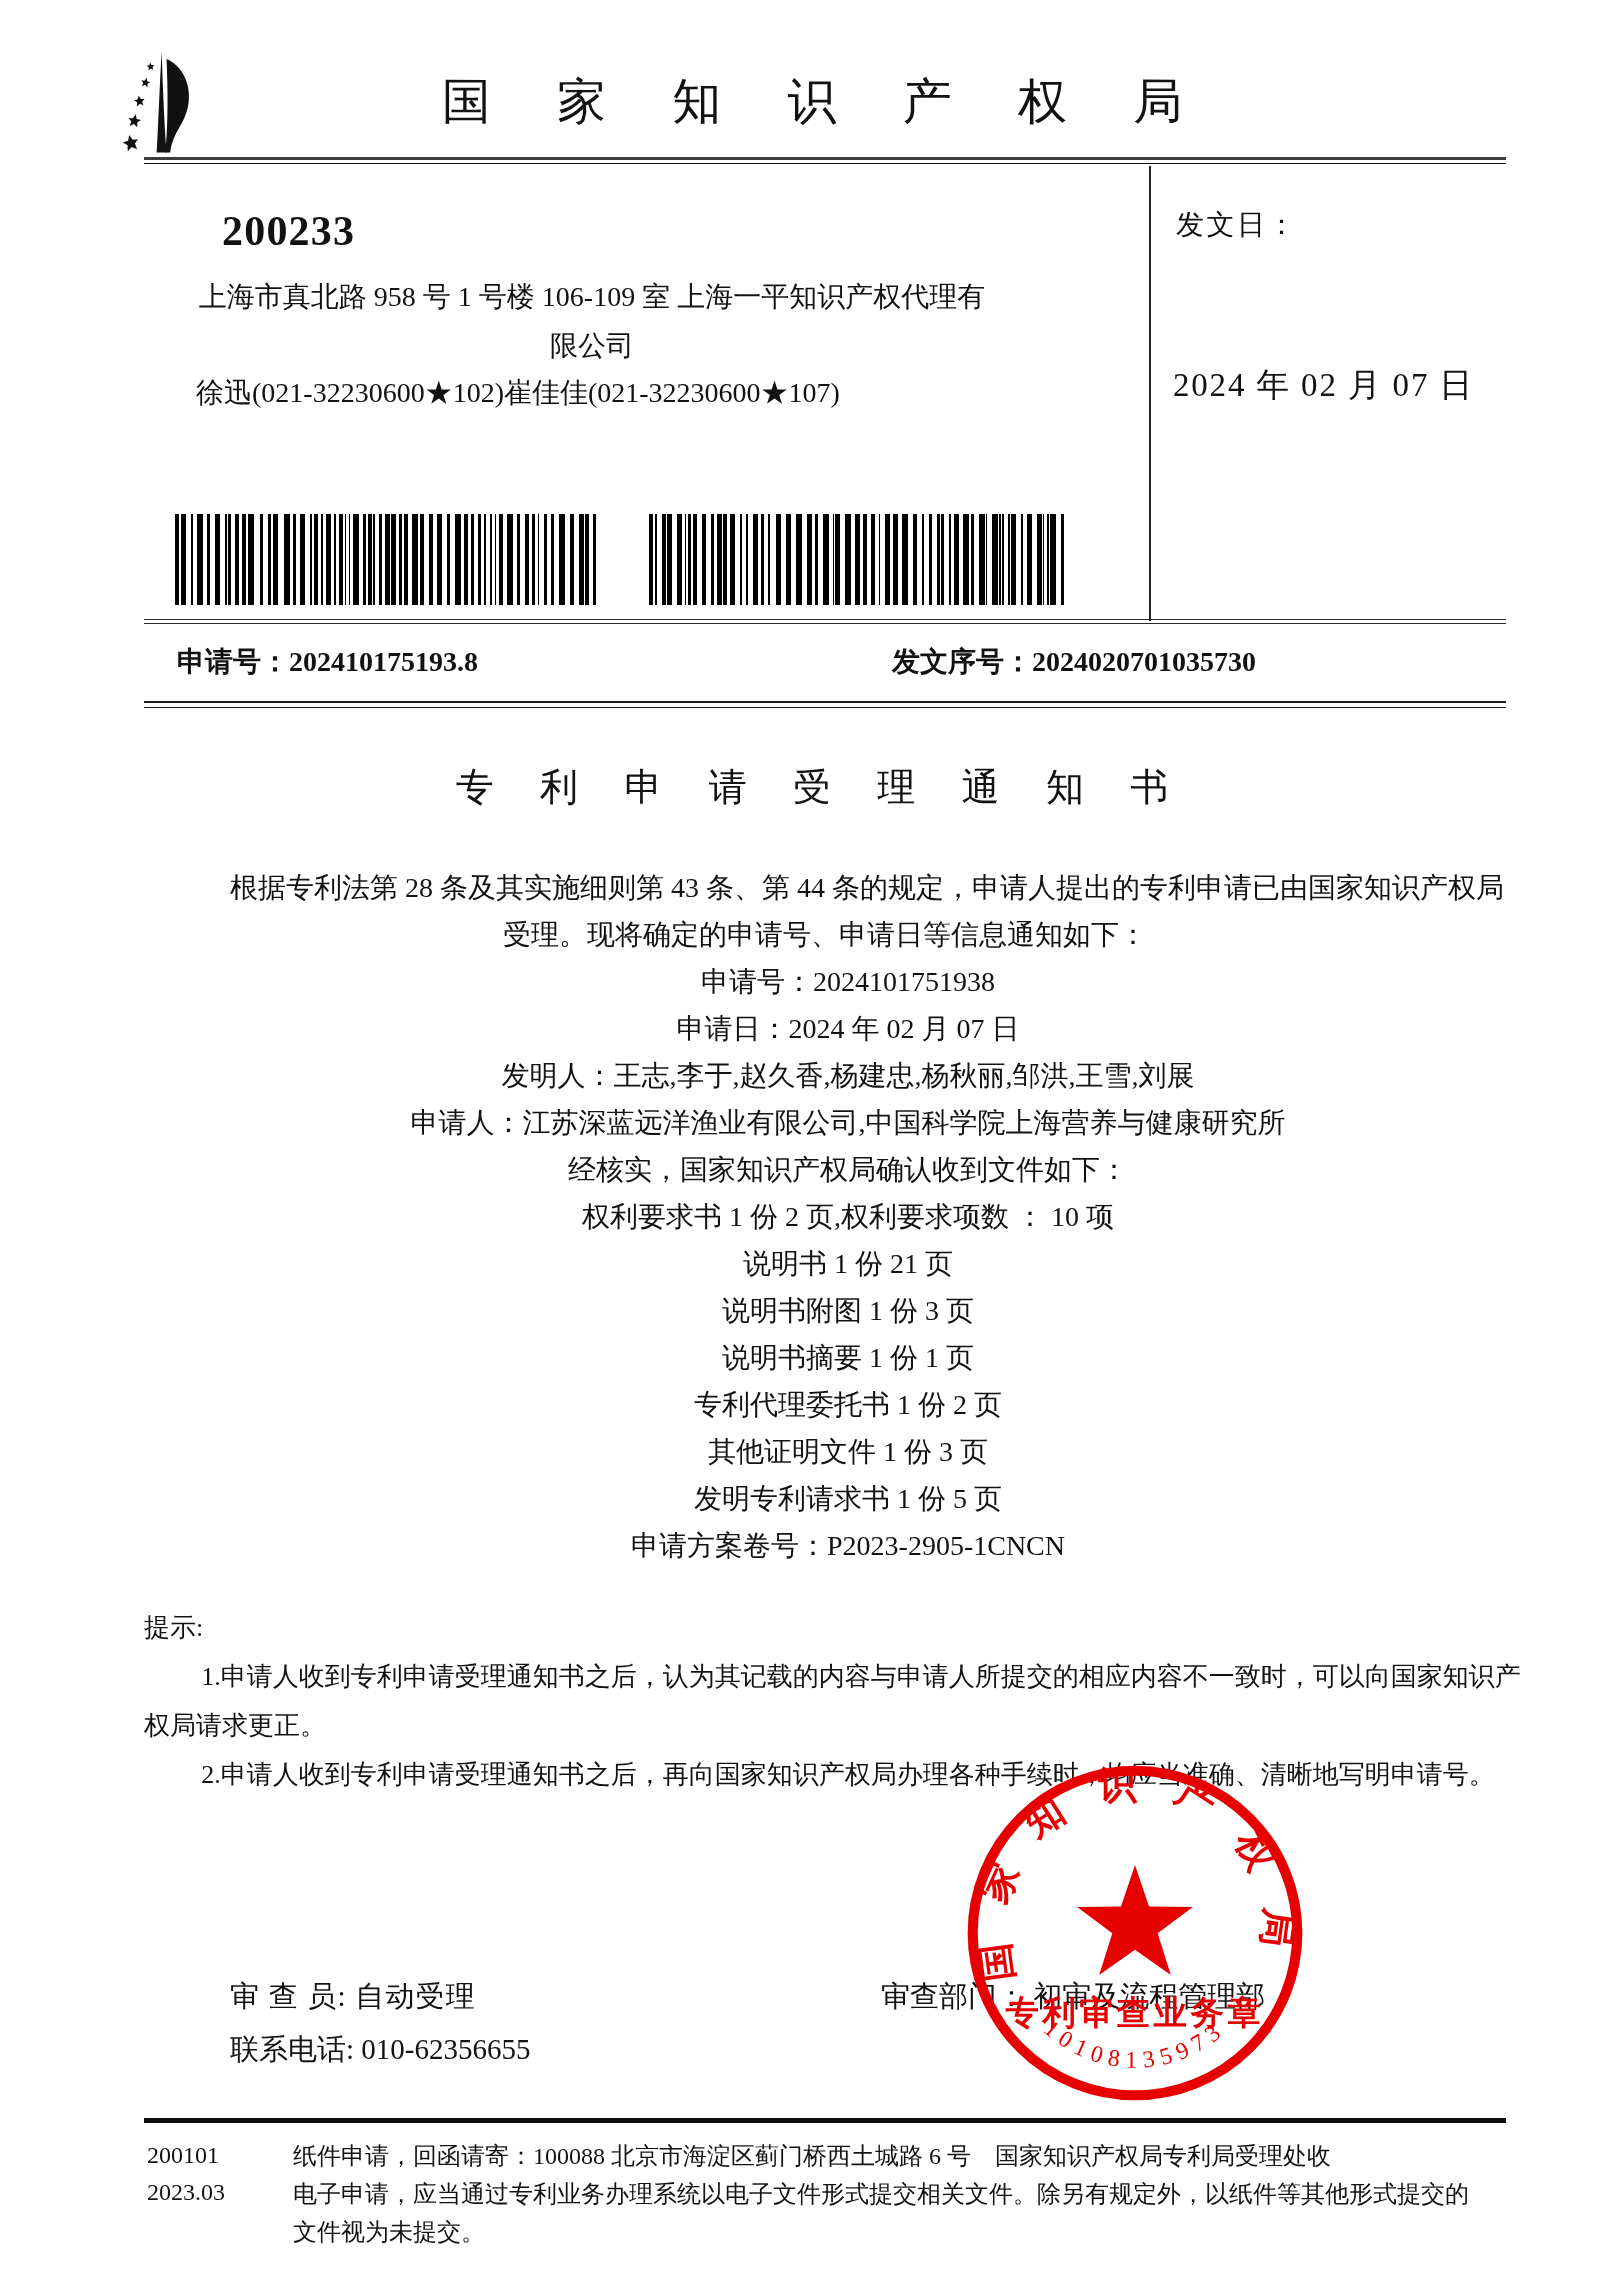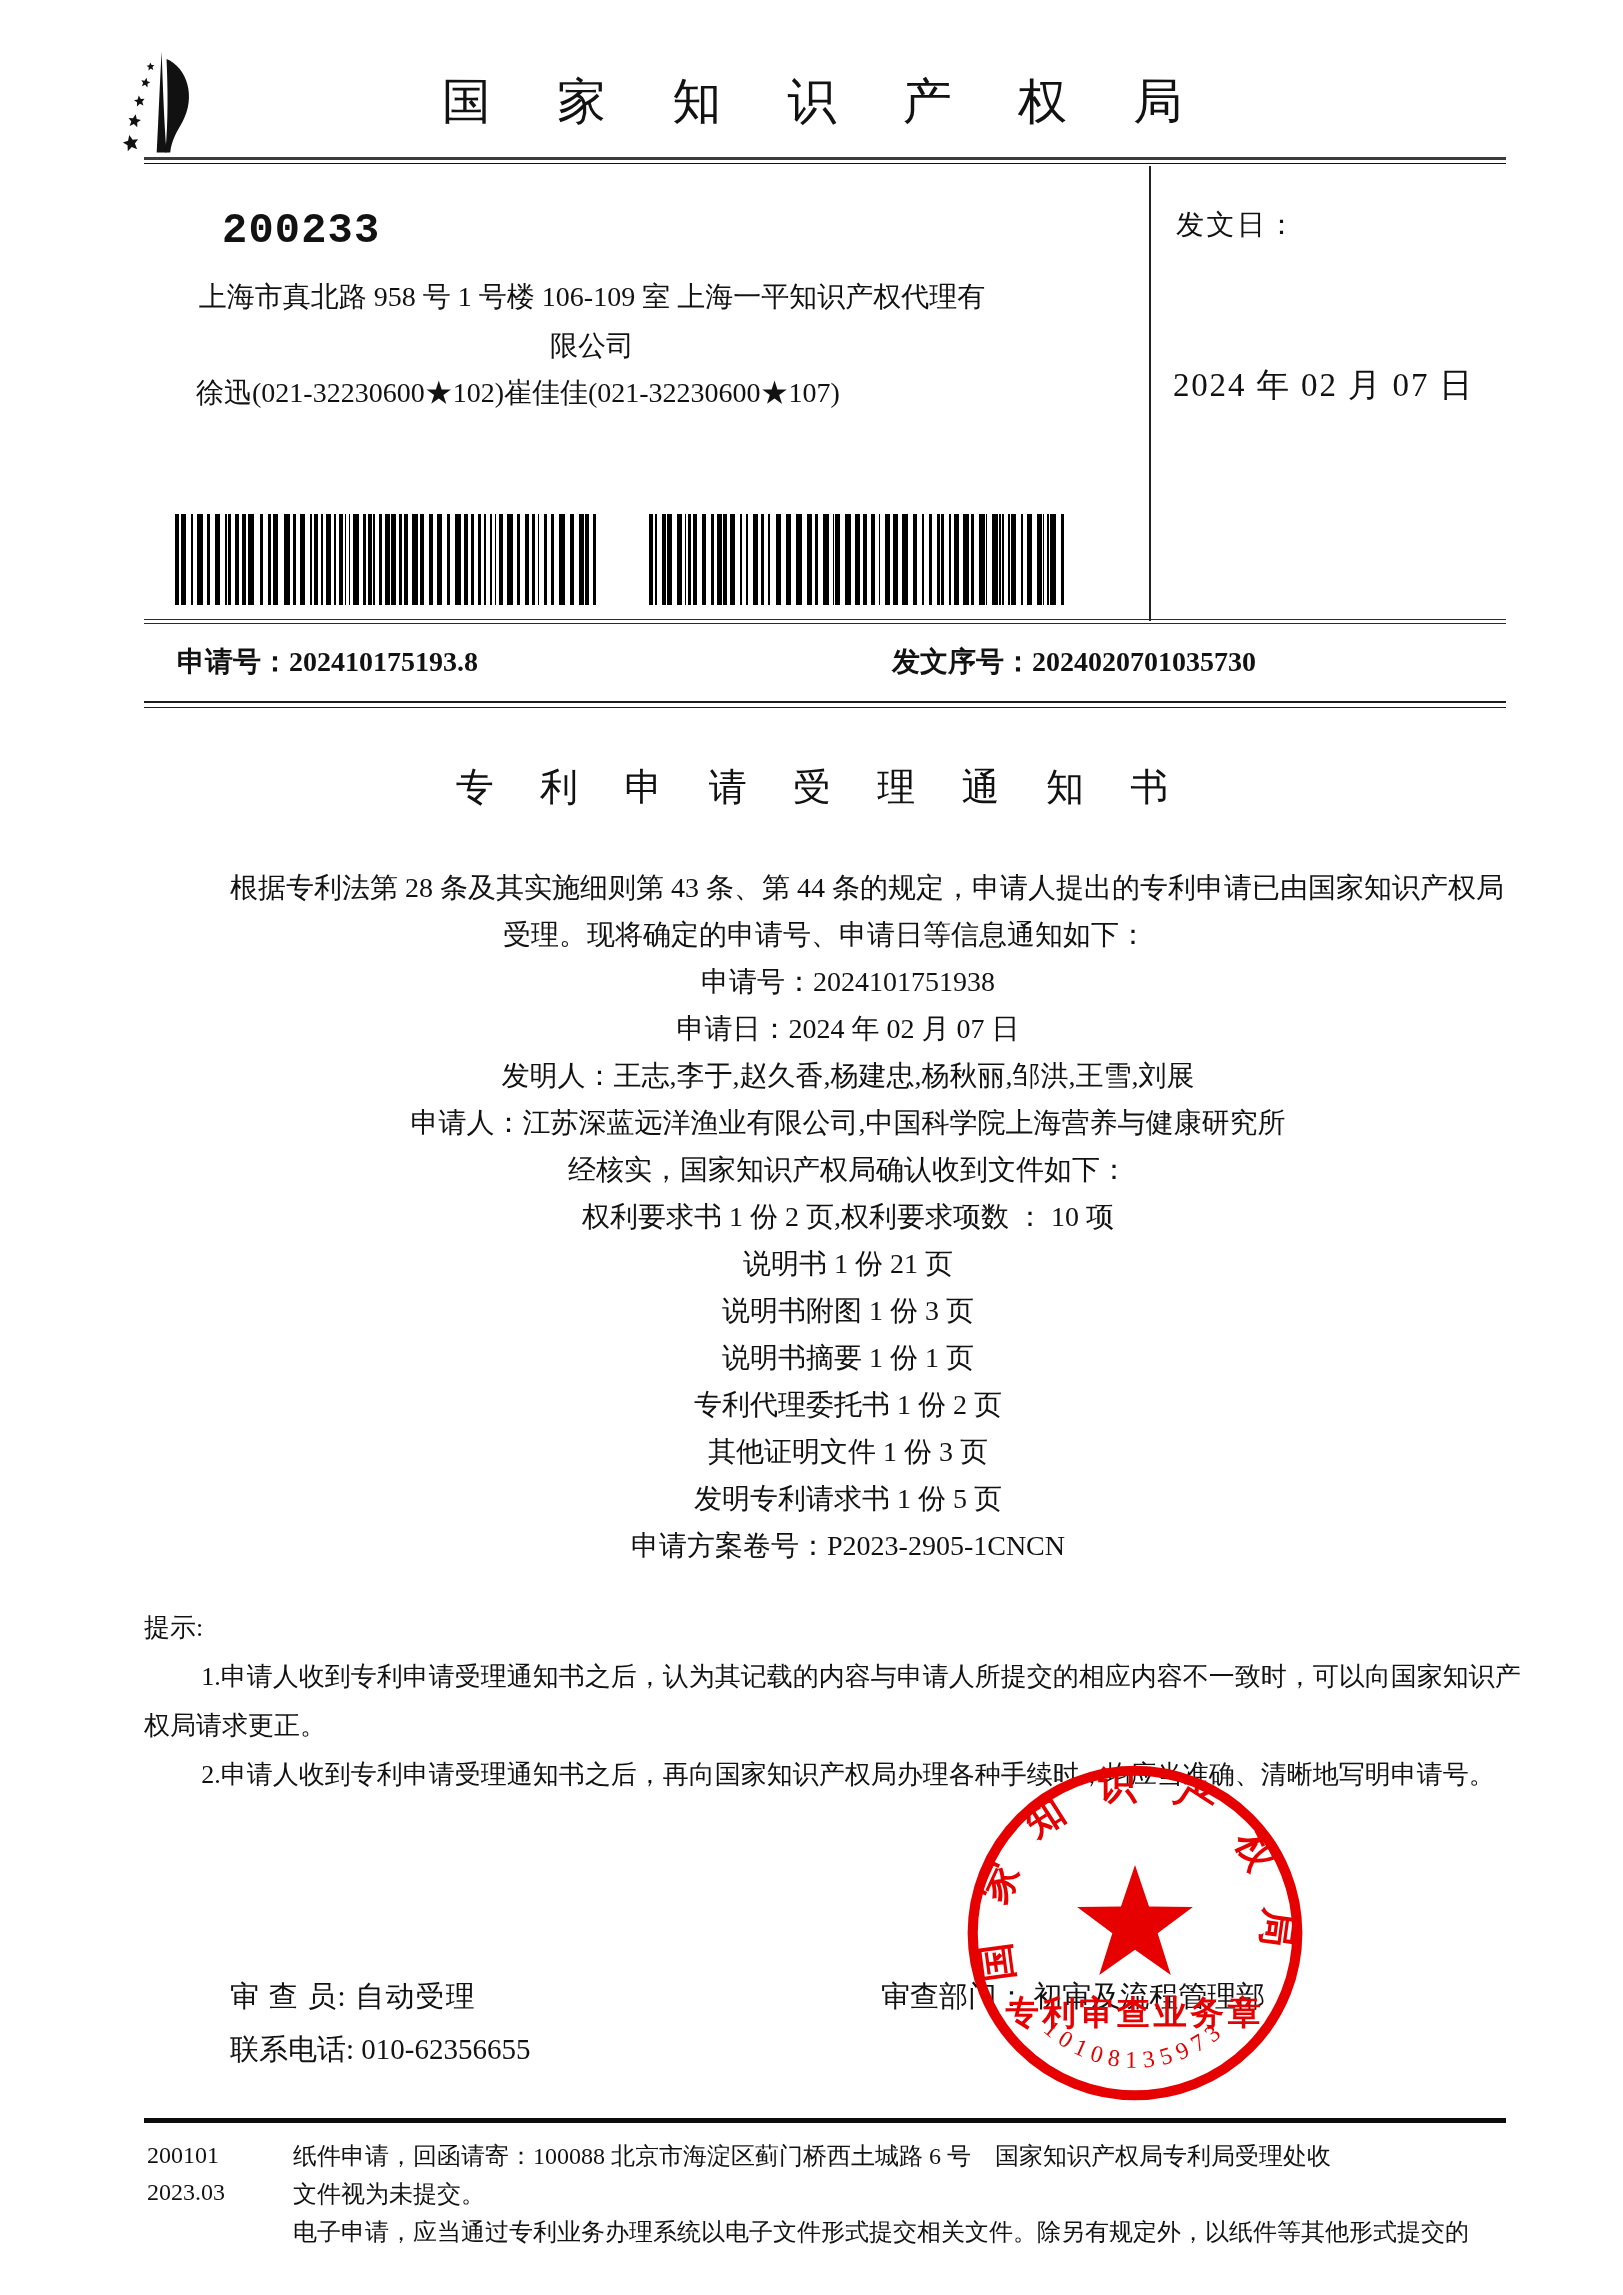--- a/index.html
+++ b/index.html
@@ -16,21 +16,21 @@
   .header-title{
     position:absolute;left:0;top:69px;width:100%;
     text-align:center;font-size:49px;letter-spacing:27px;
     text-indent:27px;white-space:nowrap;
   }
   .rule{position:absolute;left:144px;width:1362px;}
   .rule-top{top:157px;border-top:3.7px solid #3c3c3c;border-bottom:1.8px solid #141414;height:2.5px;}
   .vdivider{position:absolute;left:1149px;top:166px;width:1.8px;height:455px;background:#222;}
   
   .recipient{position:absolute;left:196px;top:207px;width:792px;}
-  .postcode{font-size:42px;font-weight:bold;padding-left:26px;letter-spacing:1.2px;font-family:Liberation Mono, monospace;}
+  .postcode{font-size:42px;font-weight:bold;padding-left:26px;letter-spacing:1.2px;}
   .addr{margin-top:17px;text-align:center;font-size:28px;line-height:49px;}
   .contacts{margin-top:3.7px;text-align:left;font-size:28px;}
   
   .dispatch-label{position:absolute;left:1176px;top:206px;font-size:28px;letter-spacing:2.5px;}
   .dispatch-date{position:absolute;left:1173px;top:363px;font-size:33px;letter-spacing:1.8px;white-space:nowrap;}
   
   .barcode{position:absolute;top:514px;height:91px;display:flex;align-items:stretch;overflow:hidden;}
   .barcode b{background:#000;height:100%;flex:0 0 auto;}
   .barcode i{height:100%;flex:0 0 auto;}
   #bc1{left:175px;width:423px;}
@@ -396,18 +396,18 @@
     </text>
   </svg>
 
   <div class="rule rule-footer"></div>
   <div class="footer-codes">
     <div>200101</div>
     <div>2023.03</div>
   </div>
   <div class="footer-text">
     <div>纸件申请，回函请寄：100088 北京市海淀区蓟门桥西土城路 6 号　国家知识产权局专利局受理处收</div>
+    <div>电子申请，应当通过专利业务办理系统以电子文件形式提交相关文件。除另有规定外，以纸件等其他形式提交的</div>
     <div>文件视为未提交。</div>
-    <div>电子申请，应当通过专利业务办理系统以电子文件形式提交相关文件。除另有规定外，以纸件等其他形式提交的</div>
   </div>
 
 </div>
 
 
 </body></html>

